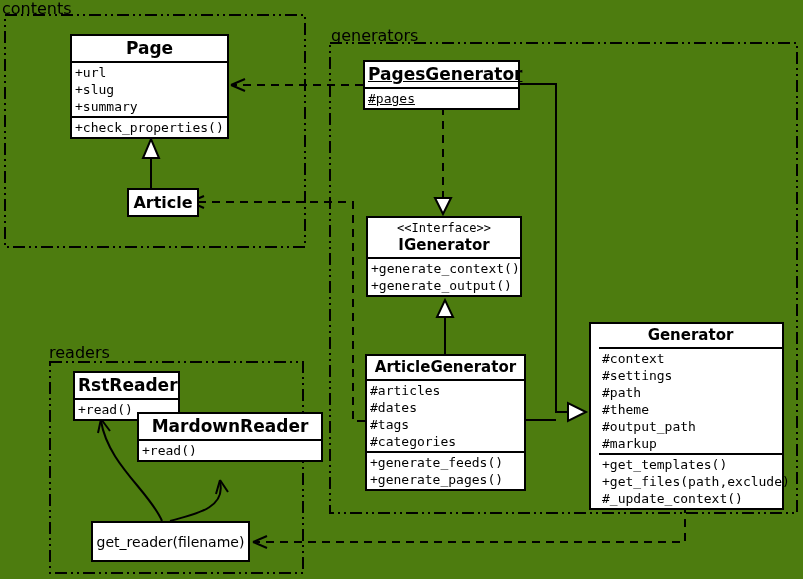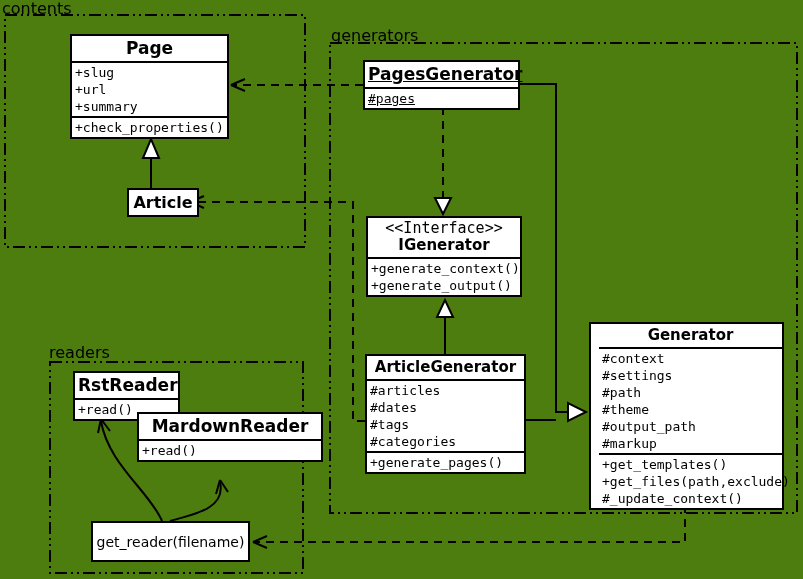--- a/index.html
+++ b/index.html
@@ -19,21 +19,21 @@
     position:absolute;background:#ffffff;border:2px solid #000;
     box-sizing:border-box;
   }
   .title{
     font-weight:bold;text-align:center;font-size:15px;line-height:19px;
     padding:2px 3px;white-space:nowrap;
   }
   .title.big{font-size:17px;line-height:21px;}
   .stereo{
     font-family:"DejaVu Sans Mono",monospace;font-weight:normal;
-    font-size:15px;line-height:16px;text-align:center;white-space:nowrap;
+    font-size:12px;line-height:16px;text-align:center;white-space:nowrap;
   }
   .members{
     border-top:2px solid #000;font-family:"DejaVu Sans Mono",monospace;
     font-size:13px;padding:1px 3px;
   }
   .members div{height:17px;line-height:17px;white-space:pre;}
   .plain-node{
     display:flex;align-items:center;justify-content:center;
     font-size:14px;white-space:nowrap;
   }
@@ -77,22 +77,22 @@
     <path class="solid" d="M220,480 L216,494 M220,480 L228,492"></path>
   </svg>
 
   <div class="pkg-label" style="left:2px;top:1px;">contents</div>
   <div class="pkg-label" style="left:331px;top:28px;">generators</div>
   <div class="pkg-label" style="left:49px;top:345px;">readers</div>
 
   <div class="box" style="left:70px;top:34px;width:159px;">
     <div class="title big">Page</div>
     <div class="members">
+      <div>+url</div>
       <div>+slug</div>
-      <div>+url</div>
       <div>+summary</div>
     </div>
     <div class="members">
       <div>+check_properties()</div>
     </div>
   </div>
 
   <div class="box plain-node" style="left:127px;top:188px;width:72px;height:29px;font-weight:bold;font-size:16px;">Article</div>
 
   <div class="box" style="left:363px;top:60px;width:157px;text-decoration:underline;">
@@ -115,20 +115,21 @@
 
   <div class="box" style="left:365px;top:354px;width:161px;">
     <div class="title">ArticleGenerator</div>
     <div class="members">
       <div>#articles</div>
       <div>#dates</div>
       <div>#tags</div>
       <div>#categories</div>
     </div>
     <div class="members">
+      <div>+generate_feeds()</div>
       <div>+generate_pages()</div>
     </div>
   </div>
 
   <div class="box" style="left:589px;top:322px;width:195px;padding-left:8px;">
     <div class="title">Generator</div>
     <div class="members">
       <div>#context</div>
       <div>#settings</div>
       <div>#path</div>

